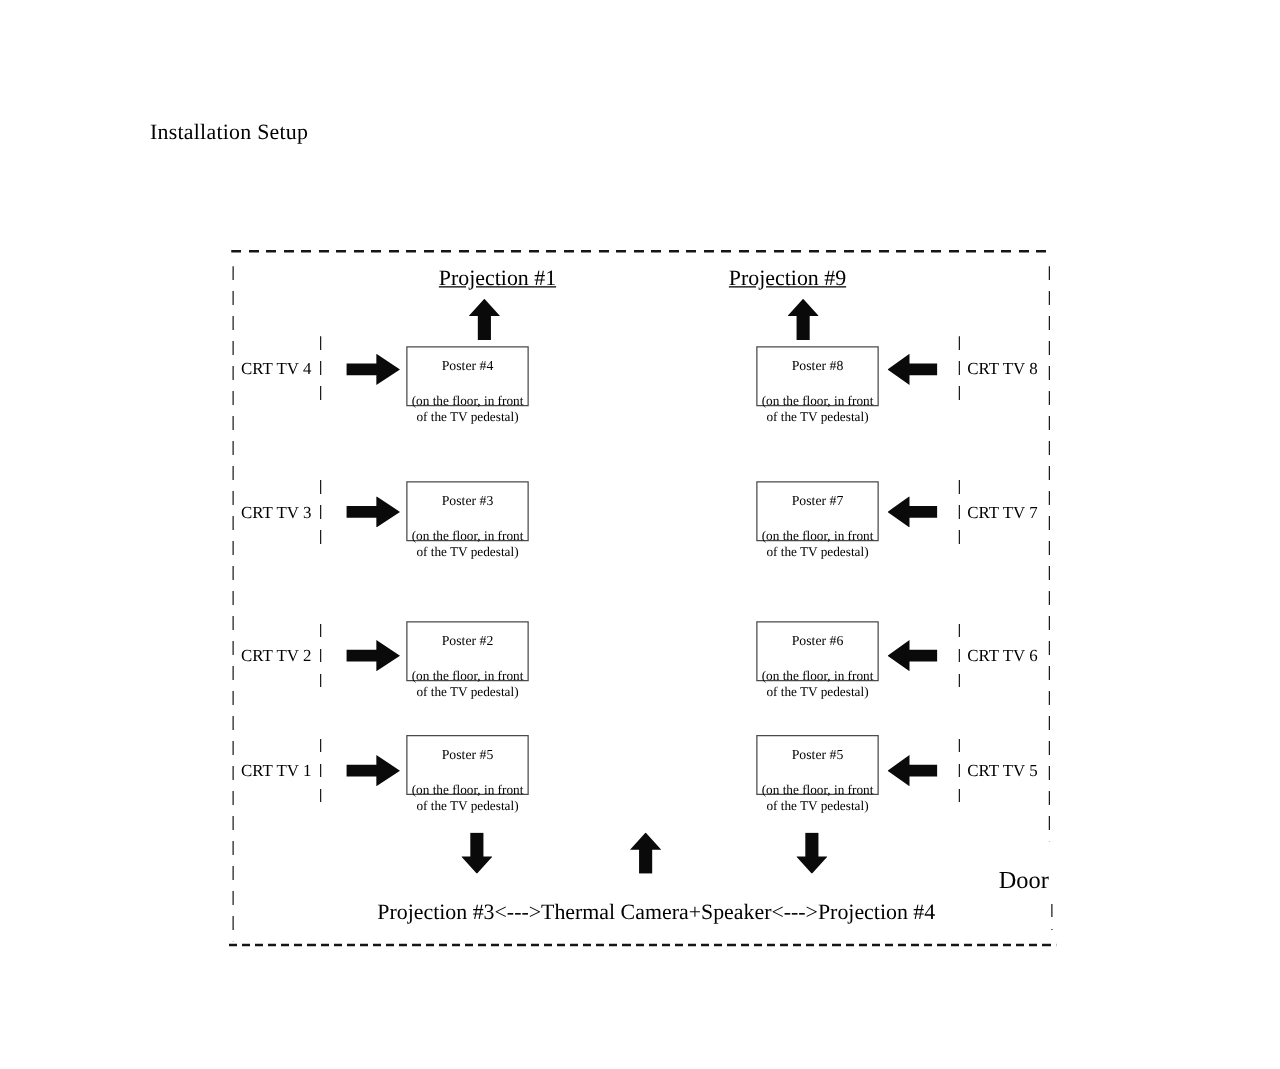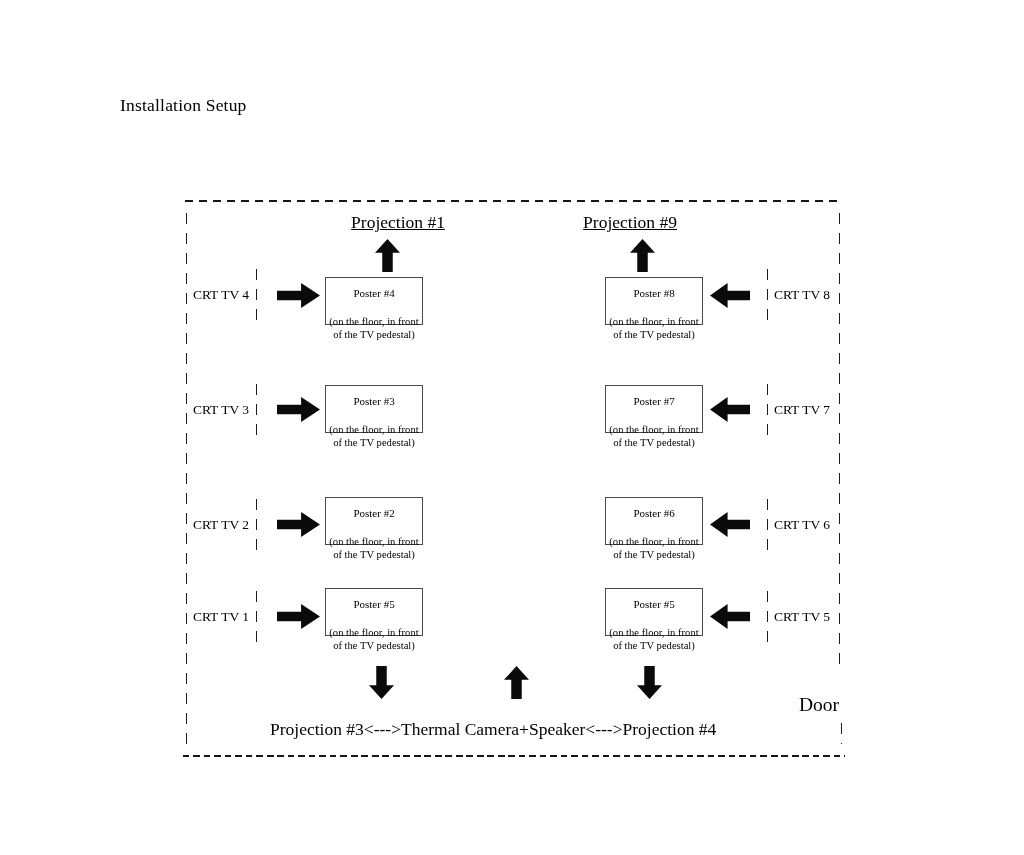--- a/index.html
+++ b/index.html
@@ -16,21 +16,21 @@
   .wall-v{width:1.7px;background:repeating-linear-gradient(to bottom,#1d1d1d 0 11px,transparent 11px 20px);}
   .wall-top{left:185px;top:200px;width:656px;}
   .wall-bottom{left:183px;top:755px;width:662px;}
   .wall-left{left:185.5px;top:213px;height:540px;}
   .wall-right-upper{left:838.5px;top:213px;height:460px;}
   .wall-right-lower{left:840.5px;top:723px;height:21px;}
   
   .proj-label{width:196px;text-align:center;font-size:17.5px;text-decoration:underline;}
   .proj-1{left:300px;top:212px;}
   .proj-2{left:532px;top:212px;}
-  .bottom-caption{left:270px;top:719px;width:510px;font-size:17.5px;white-space:nowrap;}
+  .bottom-caption{left:270px;top:719px;width:510px;text-align:center;font-size:17.5px;white-space:nowrap;}
   .door-label{left:795px;top:694px;width:48px;text-align:center;font-size:19.5px;}
   
   .arrow{background:#0a0a0a;}
   .arrow-right{width:43px;height:25px;clip-path:polygon(0% 31%,56% 31%,56% 0%,100% 50%,56% 100%,56% 69%,0% 69%);}
   .arrow-left{width:40px;height:25px;clip-path:polygon(100% 31%,44% 31%,44% 0%,0% 50%,44% 100%,44% 69%,100% 69%);}
   .arrow-up{width:25px;height:33px;clip-path:polygon(50% 0%,100% 42%,71% 42%,71% 100%,29% 100%,29% 42%,0% 42%);}
   .arrow-down{width:25px;height:33px;clip-path:polygon(29% 0%,71% 0%,71% 58%,100% 58%,50% 100%,0% 58%,29% 58%);}
   
   .tv-label{font-size:13.5px;line-height:16px;text-align:center;white-space:nowrap;}
   .tv-label.side-l{left:189px;width:64px;}

